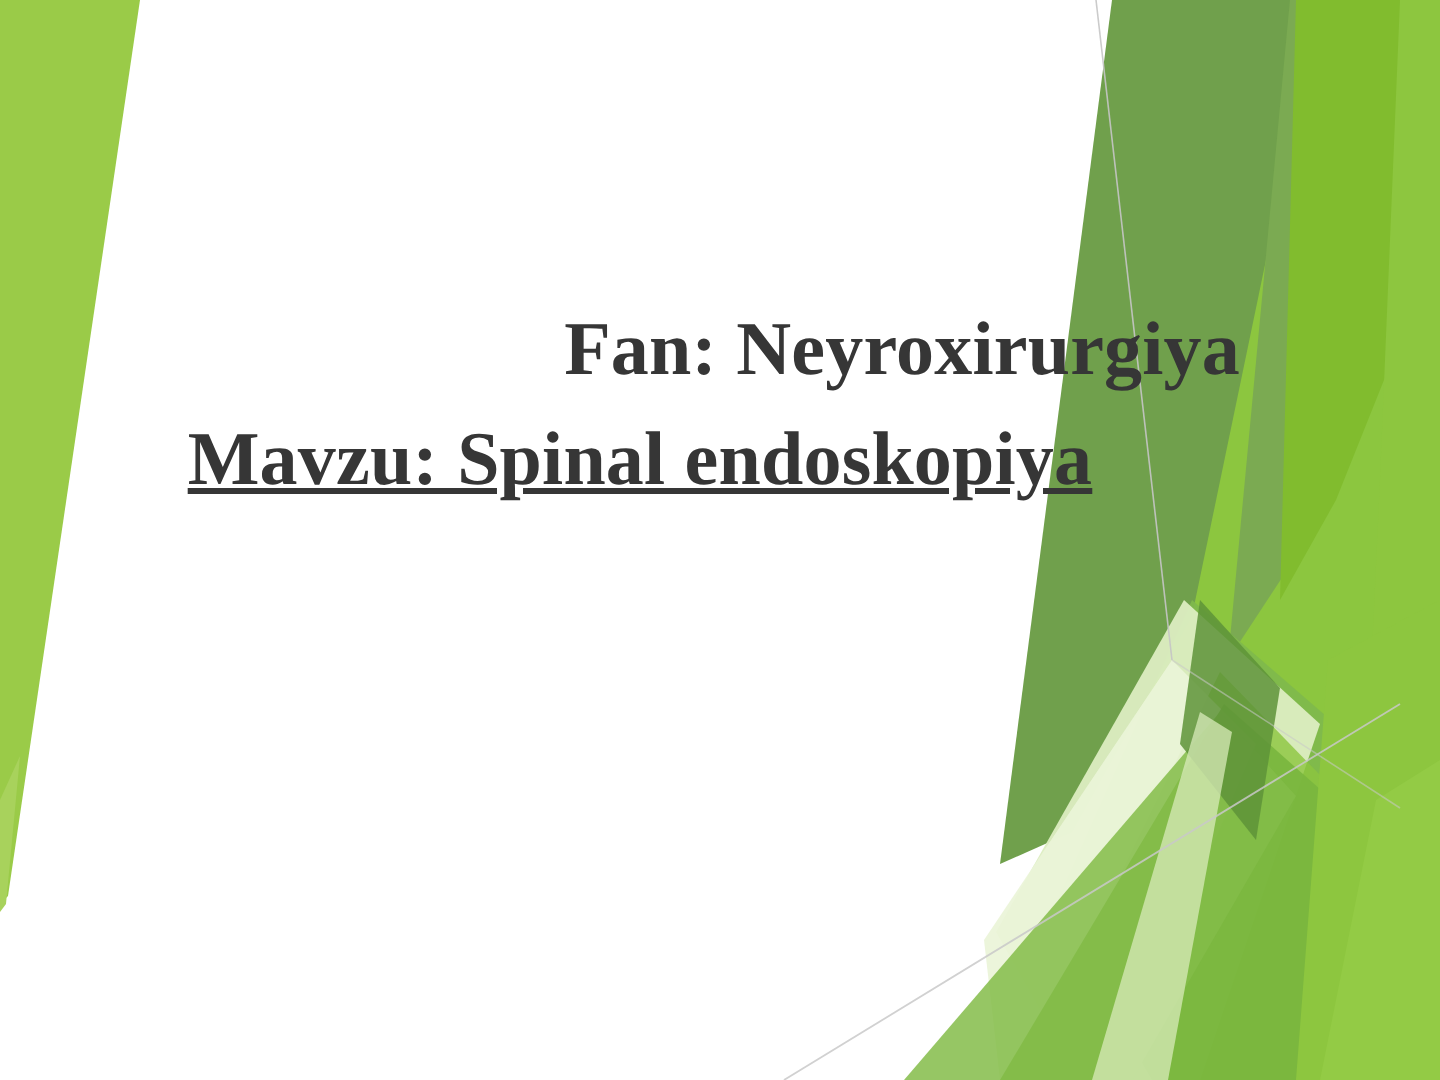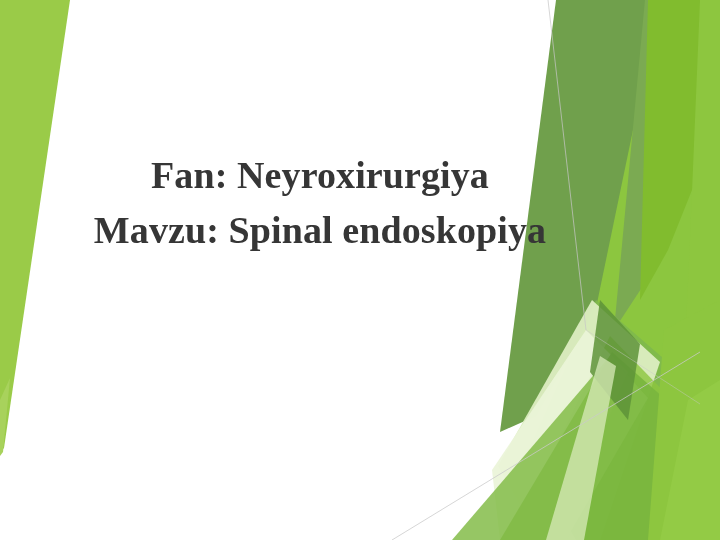--- a/index.html
+++ b/index.html
@@ -35,22 +35,22 @@
   .title-line {
     display: block;
     font-family: "Liberation Serif", "DejaVu Serif", serif;
     font-weight: bold;
     font-size: 38px;
     line-height: 55px;
     letter-spacing: 0.1px;
     color: #363636;
     white-space: nowrap;
   }
-  #title-line-1 { text-align: center; }
-  #title-line-2 { text-align: center; }
+  #title-line-1 { text-align: right; }
+  #title-line-2 { text-align: center; text-decoration: underline; }
 </style>
 </head>
 <body>
 
 <div id="slide">
 
   <svg id="bg-decor" width="720" height="540" viewBox="0 0 720 540" xmlns="http://www.w3.org/2000/svg">
 
     <polygon points="0,0 70,0 4,448 0,452" fill="#9ACB48"></polygon>
     <polygon points="0,400 10,378 3,452 0,456" fill="#A8D25C"></polygon>

